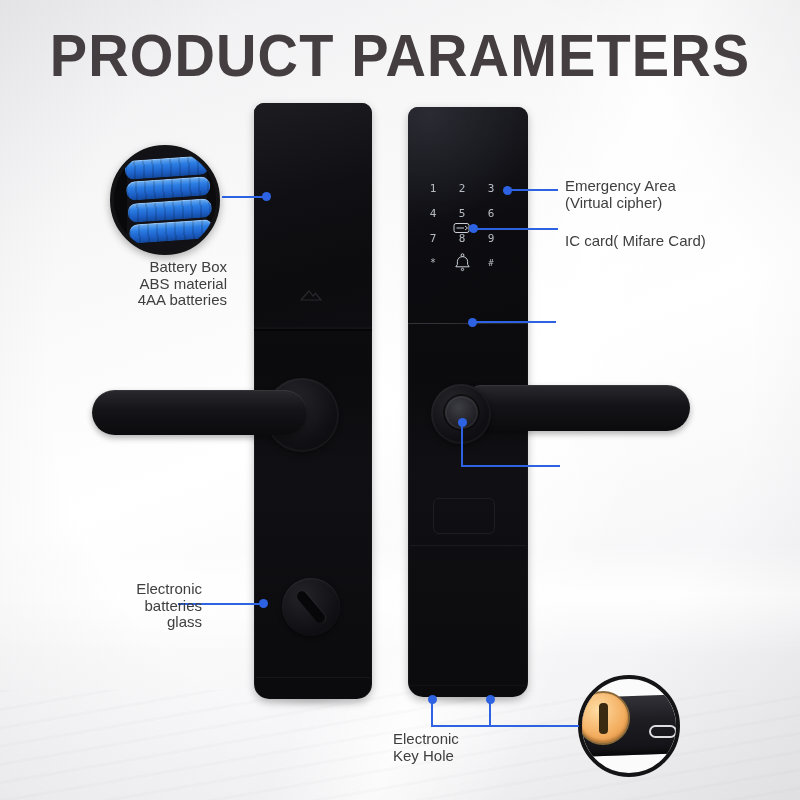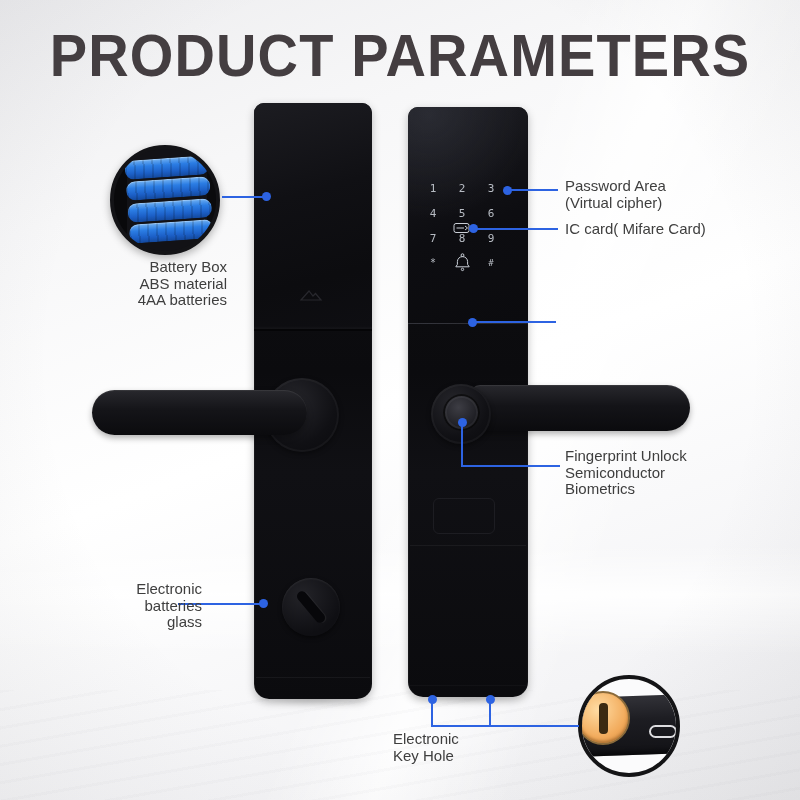--- a/index.html
+++ b/index.html
@@ -195,34 +195,29 @@
   <div class="v-line" style="left:489px;top:700px;height:27px;"></div>
   <div class="h-line" style="left:431px;top:725px;width:148px;"></div>
 
   <div class="callout center" style="left:95px;top:259px;width:132px;">
     <div>Battery Box</div>
     <div>ABS material</div>
     <div>4AA batteries</div>
   </div>
 
   <div class="callout" style="left:565px;top:178px;">
-    <div>Password Area</div>
+    <div>Emergency Area</div>
     <div>(Virtual cipher)</div>
   </div>
 
-  <div class="callout" style="left:565px;top:221px;">
+  <div class="callout" style="left:565px;top:233px;">
     <div>IC card( Mifare Card)</div>
   </div>
 
 
-  <div class="callout" style="left:565px;top:448px;">
-    <div>Fingerprint Unlock</div>
-    <div>Semiconductor</div>
-    <div>Biometrics</div>
-  </div>
 
   <div class="callout center" style="left:72px;top:581px;width:130px;">
     <div>Electronic</div>
     <div>batteries</div>
     <div>glass</div>
   </div>
 
   <div class="callout" style="left:393px;top:731px;">
     <div>Electronic</div>
     <div>Key Hole</div>

